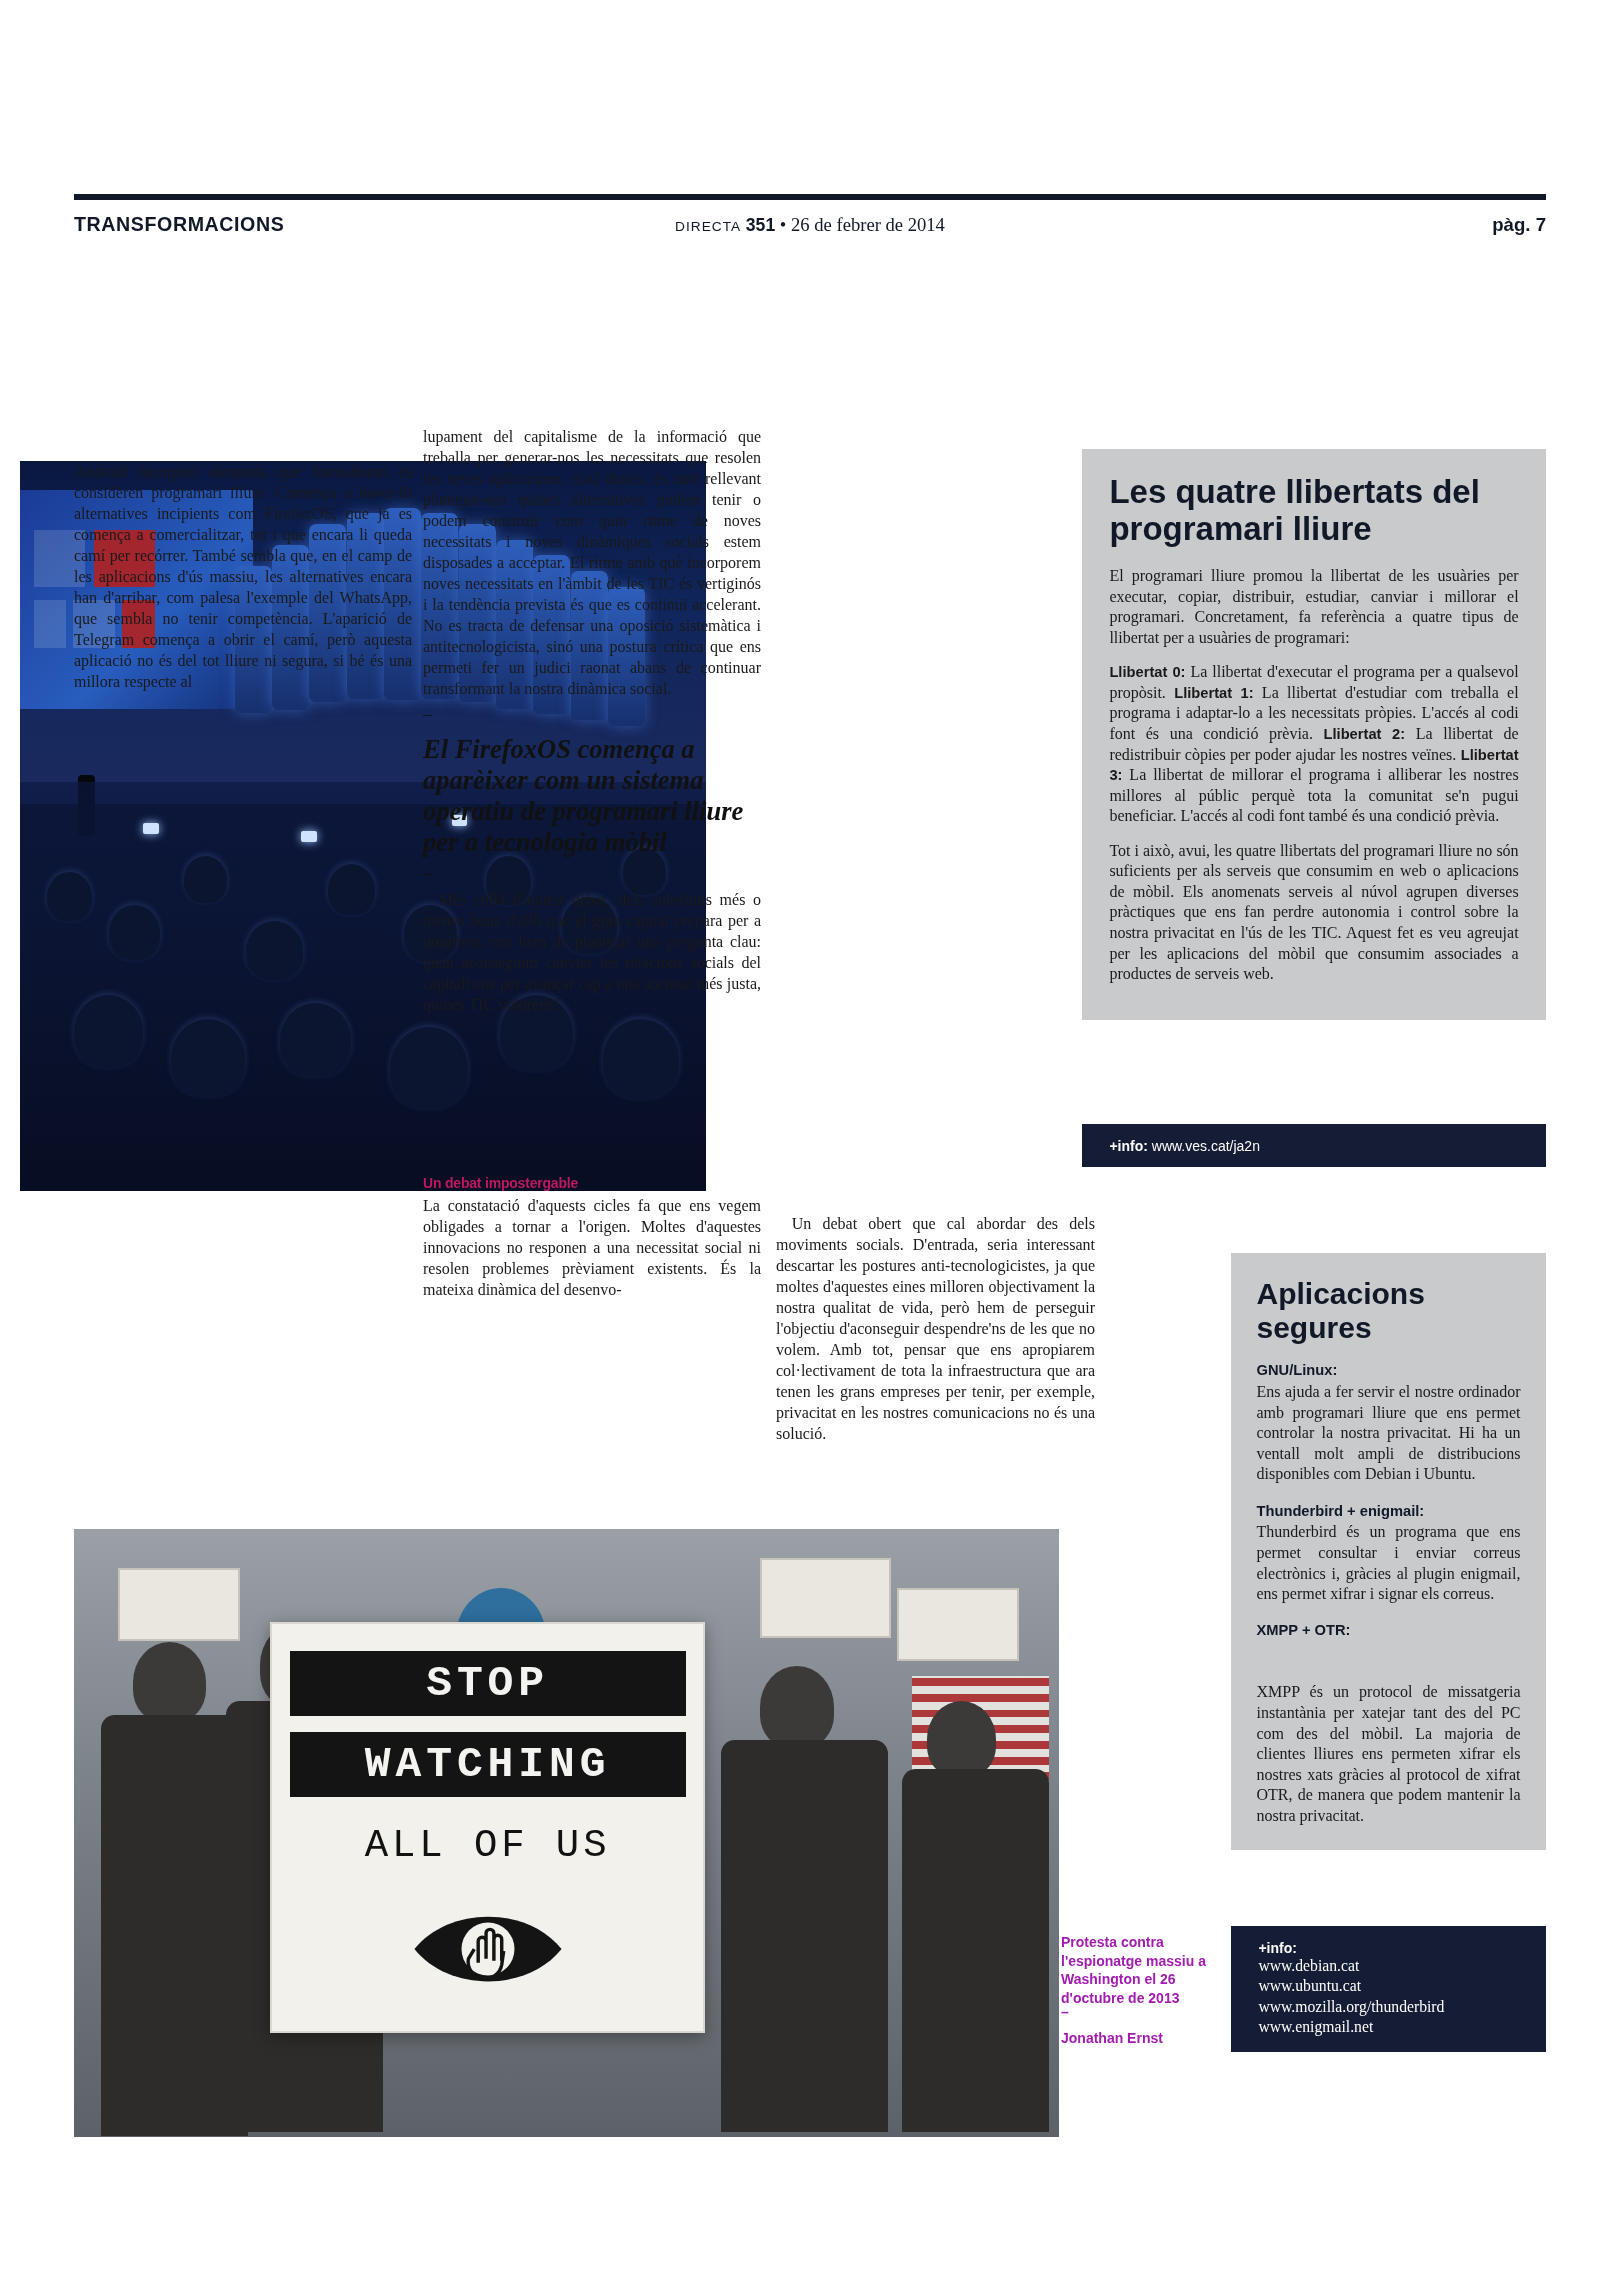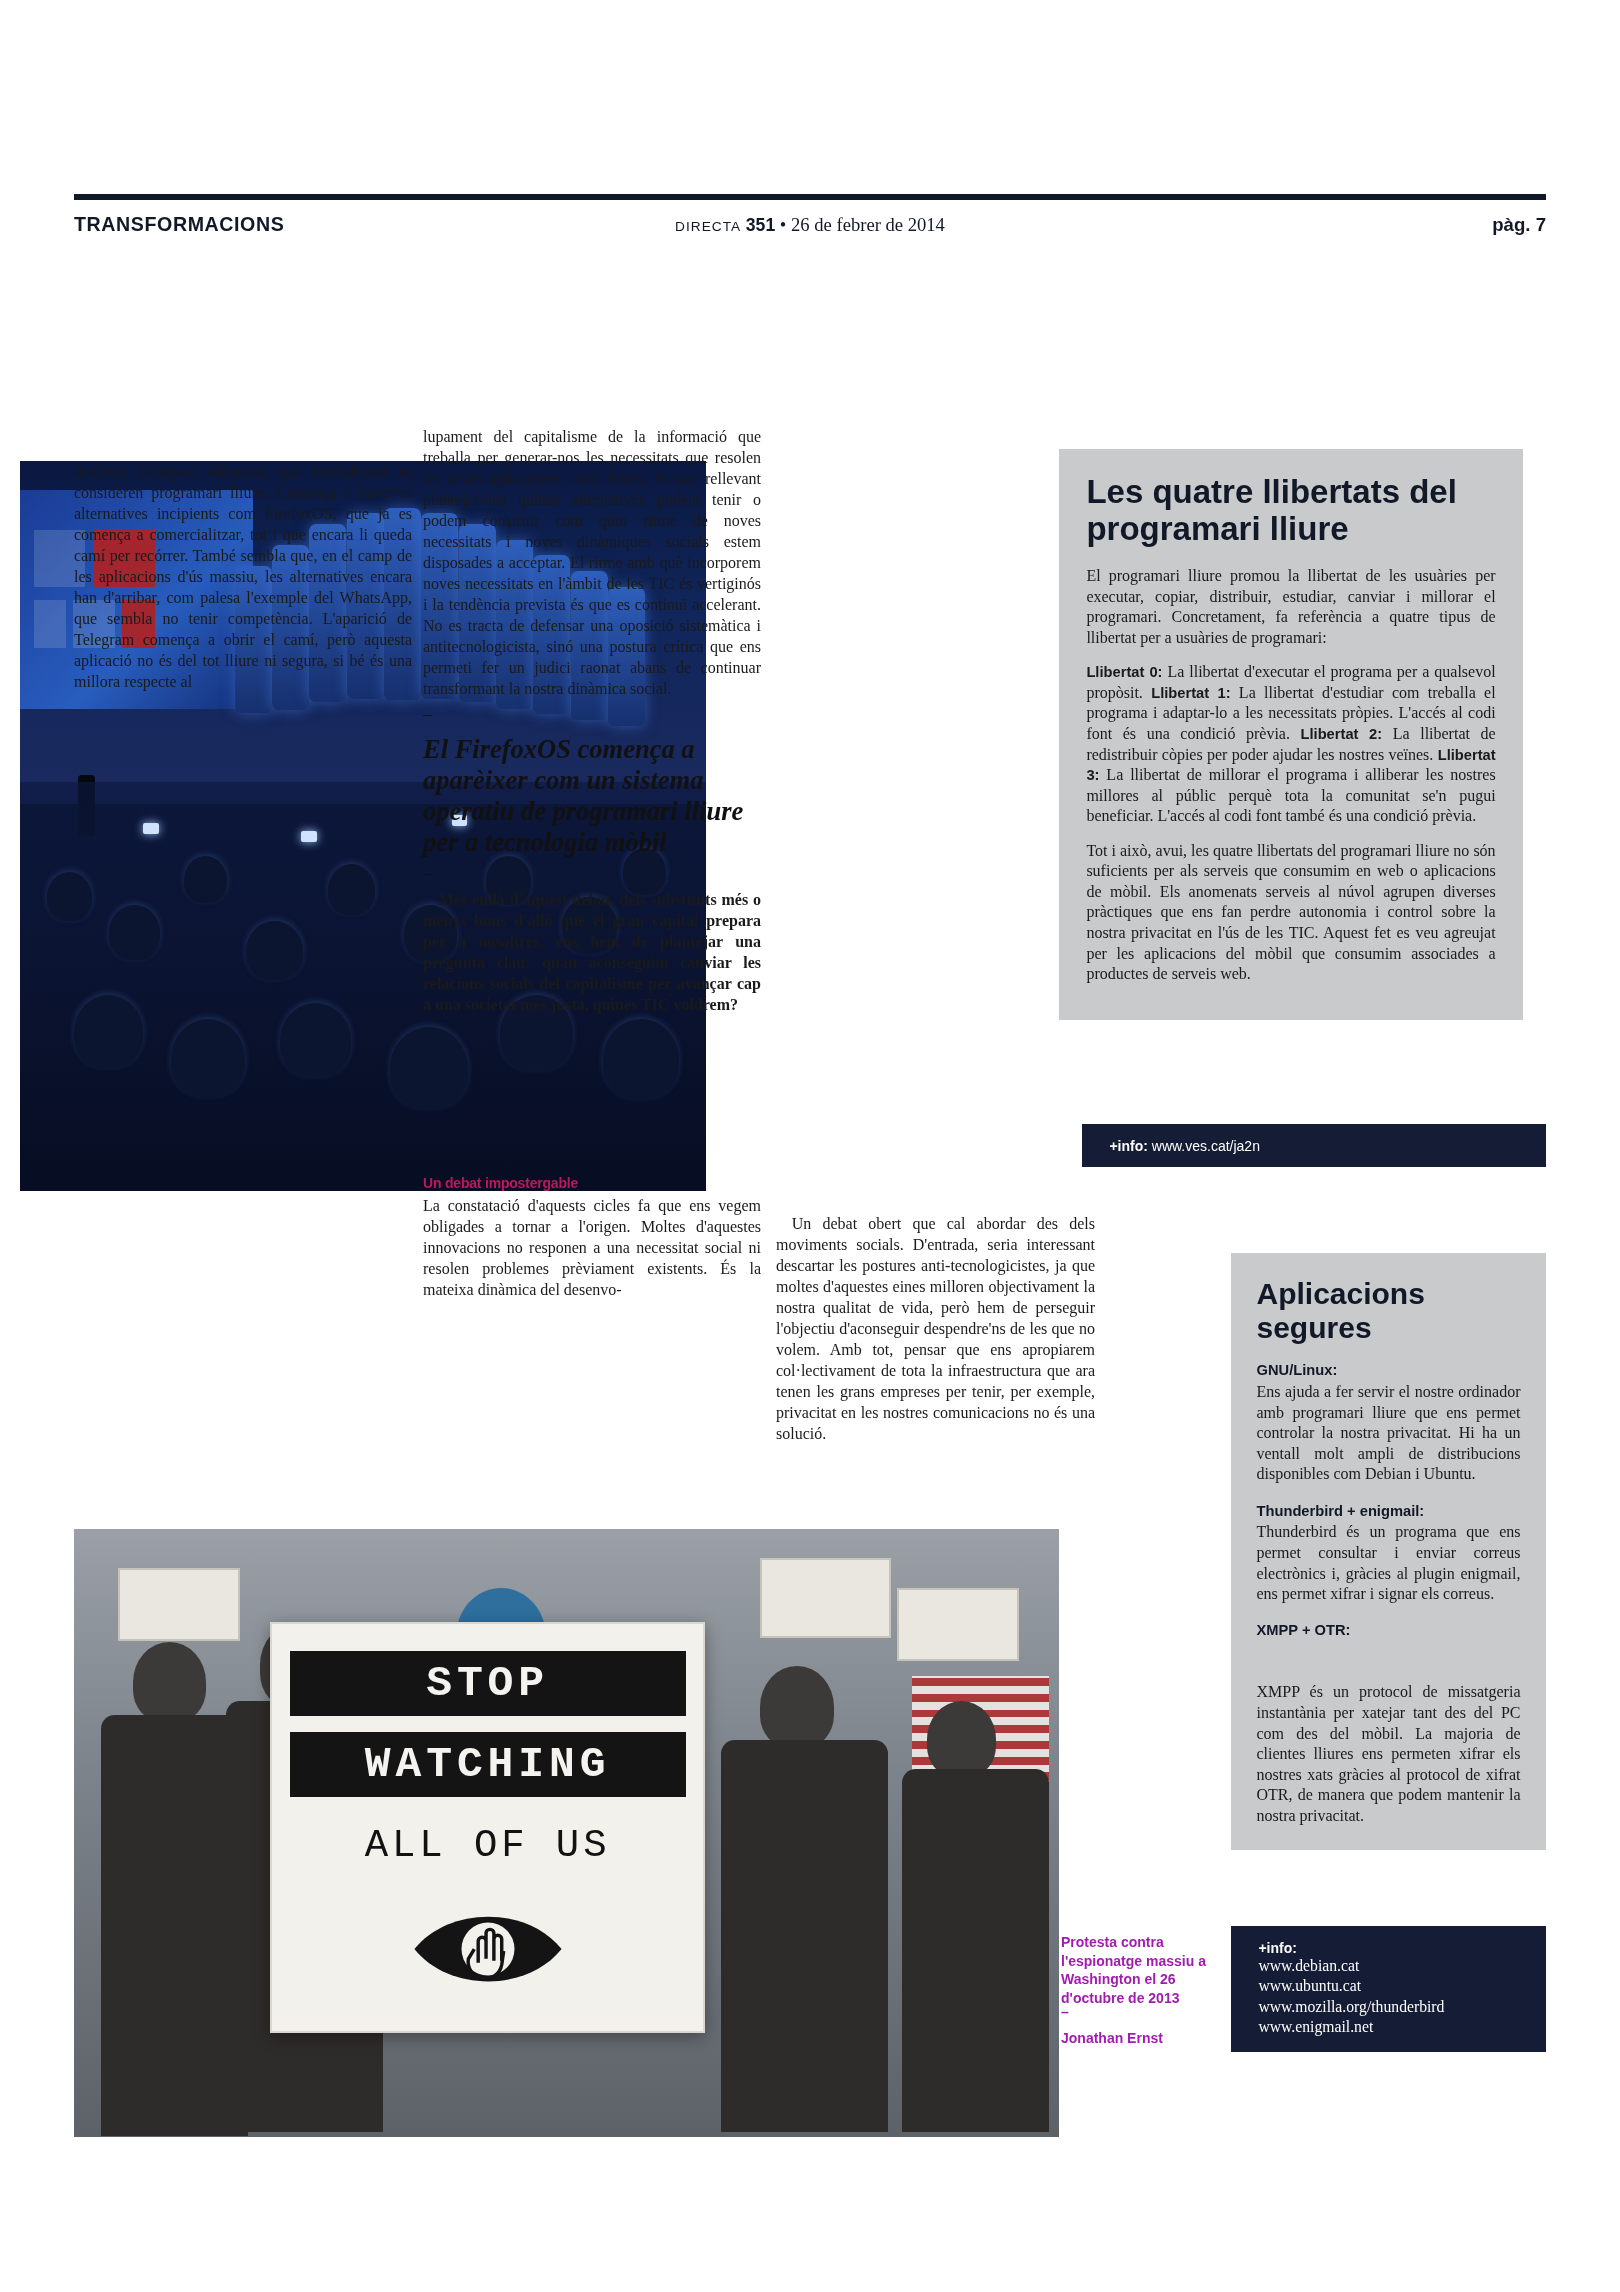--- a/index.html
+++ b/index.html
@@ -262,21 +262,21 @@
     font-weight: bold;
     font-size: 14px;
     margin: 13.7px 0 3.9px 0;
     color: #be185d;
     letter-spacing: -0.2px;
   }
 
   
   .box-free {
     position: absolute;
-    left: 1059px;
+    left: 1082px;
     top: 449px;
     width: 464px;
     background: #c9cacc;
     padding: 23.5px 27.4px 21.6px 27.4px;
     box-sizing: border-box;
   }
   .box-free h2 {
     margin: 0 0 19.6px 0;
     font-family: "Liberation Sans", sans-serif;
     font-weight: bold;
@@ -419,21 +419,21 @@
 
   <div class="col-left">
     <p class="body">Android incorpori elements que formalment es consideren programari lliure. Comença a haver-hi alternatives incipients com FirefoxOS, que ja es comença a comercialitzar, tot i que encara li queda camí per recórrer. També sembla que, en el camp de les aplicacions d'ús massiu, les alternatives encara han d'arribar, com palesa l'exemple del WhatsApp, que sembla no tenir competència. L'aparició de Telegram comença a obrir el camí, però aquesta aplicació no és del tot lliure ni segura, si bé és una millora respecte al</p>
   </div>
 
   <div class="col-mid" style="top:426px;">
     <p class="body">lupament del capitalisme de la informació que treballa per generar-nos les necessitats que resolen les seves aplicacions. Així doncs, és tant rellevant plantejar-nos quines alternatives podem tenir o podem construir com quin ritme de noves necessitats i noves dinàmiques socials estem disposades a acceptar. El ritme amb què incorporem noves necessitats en l'àmbit de les TIC és vertiginós i la tendència prevista és que es continuï accelerant. No es tracta de defensar una oposició sistemàtica i antitecnologicista, sinó una postura crítica que ens permeti fer un judici raonat abans de continuar transformant la nostra dinàmica social.</p>
     <div class="dash">–</div>
     <div class="pullquote">El FirefoxOS comença a aparèixer com un sistema operatiu de programari lliure per a tecnologia mòbil</div>
     <div class="dash">–</div>
-    <p class="body" style="text-indent:15.7px;font-weight:bold;">Més enllà d'aquest debat, dels substituts més o menys bons d'allò que el gran capital prepara per a nosaltres, ens hem de plantejar una pregunta clau: quan aconseguim canviar les relacions socials del capitalisme per avançar cap a una societat més justa, quines TIC voldrem?</p>
+    <p class="body" style="text-indent:15.7px;">Més enllà d'aquest debat, dels substituts més o menys bons d'allò que el gran capital prepara per a nosaltres, ens hem de plantejar una pregunta clau: quan aconseguim canviar les relacions socials del capitalisme per avançar cap a una societat més justa, quines TIC voldrem?</p>
   </div>
 
   <div style="position:absolute;left:423px;top:1161px;width:338px;">
     <div class="subhead">Un debat impostergable</div>
     <p class="body">La constatació d'aquests cicles fa que ens vegem obligades a tornar a l'origen. Moltes d'aquestes innovacions no responen a una necessitat social ni resolen problemes prèviament existents. És la mateixa dinàmica del desenvo-</p>
   </div>
 
   <div class="col-right-text">
     <p class="body" style="text-indent:15.7px;">Un debat obert que cal abordar des dels moviments socials. D'entrada, seria interessant descartar les postures anti-tecnologicistes, ja que moltes d'aquestes eines milloren objectivament la nostra qualitat de vida, però hem de perseguir l'objectiu d'aconseguir despendre'ns de les que no volem. Amb tot, pensar que ens apropiarem col·lectivament de tota la infraestructura que ara tenen les grans empreses per tenir, per exemple, privacitat en les nostres comunicacions no és una solució.</p>
   </div>

